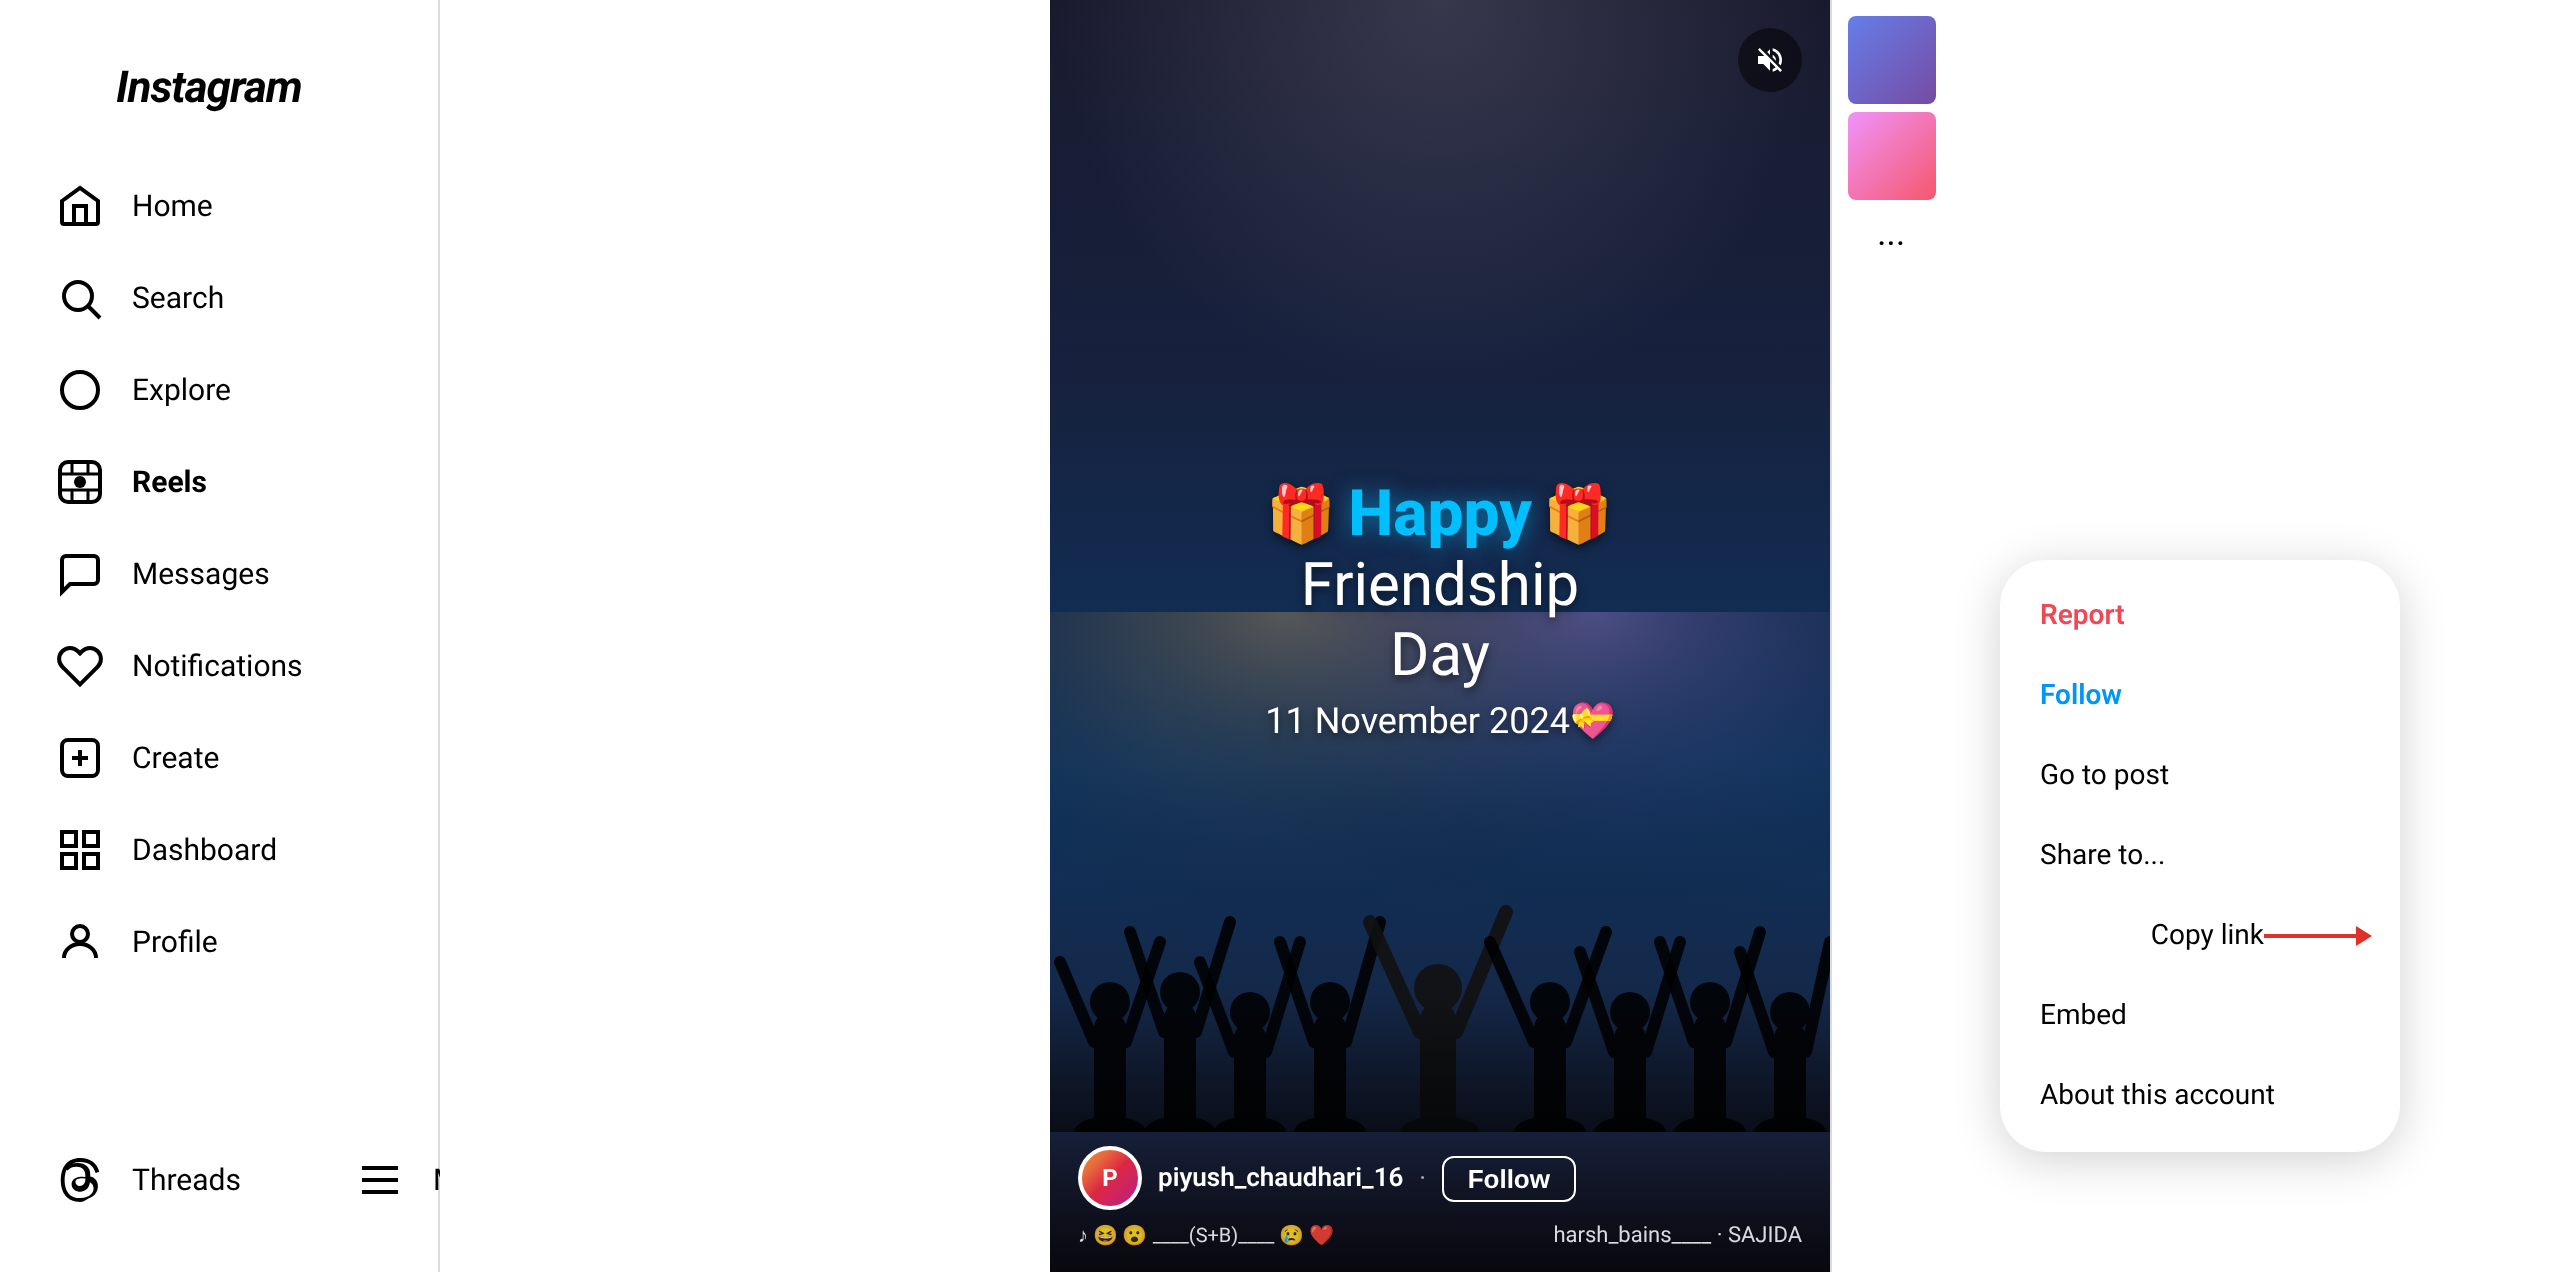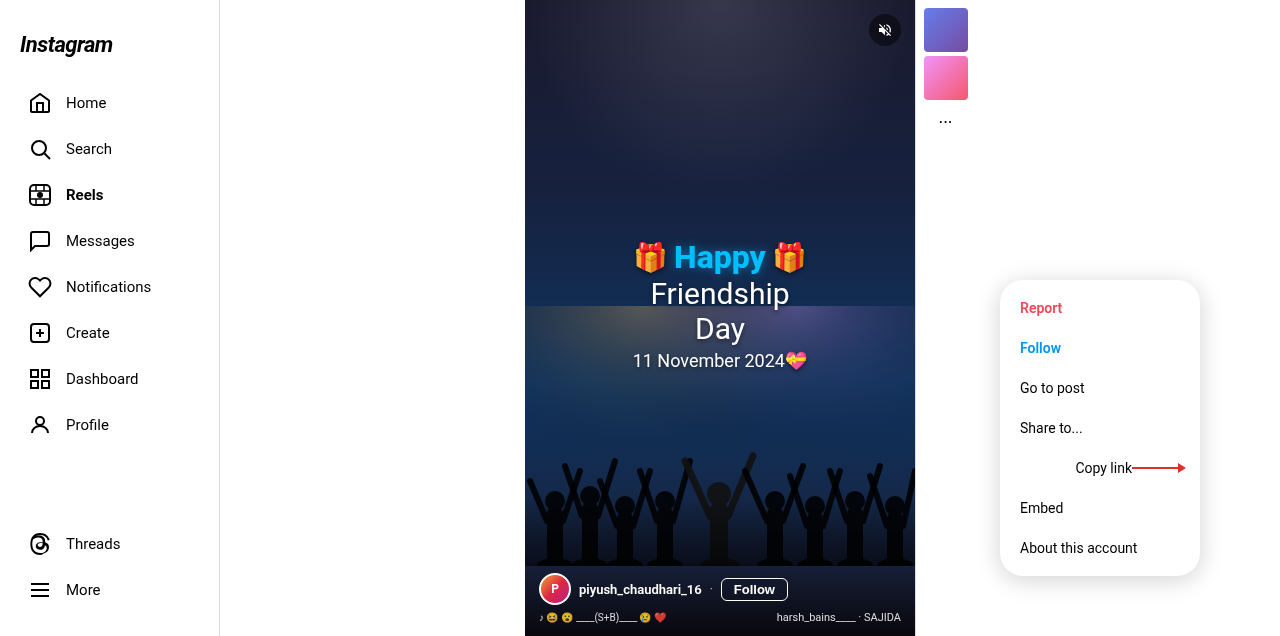--- a/index.html
+++ b/index.html
@@ -16,20 +16,21 @@
       background: #fff;
       height: 636px;
     }
     .sidebar-logo {
       padding: 16px 20px 24px 20px;
       font-size: 22px;
       font-weight: 700;
       font-style: italic;
       letter-spacing: -0.5px;
       color: #000;
+      margin-left: 38px;
     }
     .sidebar-nav {
       flex: 1;
       display: flex;
       flex-direction: column;
       gap: 2px;
     }
     .nav-item {
       display: flex;
       align-items: center;
@@ -48,21 +49,21 @@
       width: 24px;
       height: 24px;
       display: flex;
       align-items: center;
       justify-content: center;
       font-size: 20px;
       flex-shrink: 0;
     }
     .sidebar-bottom {
       display: flex;
-      flex-direction: column;
+      flex-direction: row;
       gap: 2px;
       padding-bottom: 8px;
       text-align: right;
     }
 
     
     .main {
       flex: 1;
       background: #fff;
       display: flex;
@@ -326,20 +327,29 @@
     <div class="nav-item">
       <div class="nav-icon">
         <svg width="24" height="24" viewBox="0 0 24 24" fill="none" stroke="currentColor" stroke-width="2">
           <circle cx="11" cy="11" r="7"></circle>
           <line x1="16.5" y1="16.5" x2="22" y2="22"></line>
         </svg>
       </div>
       <span>Search</span>
     </div>
 
+    <div class="nav-item">
+      <div class="nav-icon">
+        <svg width="24" height="24" viewBox="0 0 24 24" fill="none" stroke="currentColor" stroke-width="2">
+          <circle cx="12" cy="12" r="9"></circle>
+          <polygon points="16,8 10,14 8,16 14,10" fill="currentColor" stroke="none"></polygon>
+        </svg>
+      </div>
+      <span>Explore</span>
+    </div>
 
     <div class="nav-item active">
       <div class="nav-icon">
         <svg width="24" height="24" viewBox="0 0 24 24" fill="currentColor">
           <rect x="2" y="2" width="20" height="20" rx="4" fill="none" stroke="currentColor" stroke-width="2"></rect>
           <circle cx="12" cy="12" r="3"></circle>
           <line x1="2" y1="8" x2="22" y2="8" stroke="currentColor" stroke-width="1.5"></line>
           <line x1="2" y1="16" x2="22" y2="16" stroke="currentColor" stroke-width="1.5"></line>
           <line x1="8" y1="2" x2="8" y2="8" stroke="currentColor" stroke-width="1.5"></line>
           <line x1="16" y1="2" x2="16" y2="8" stroke="currentColor" stroke-width="1.5"></line>

